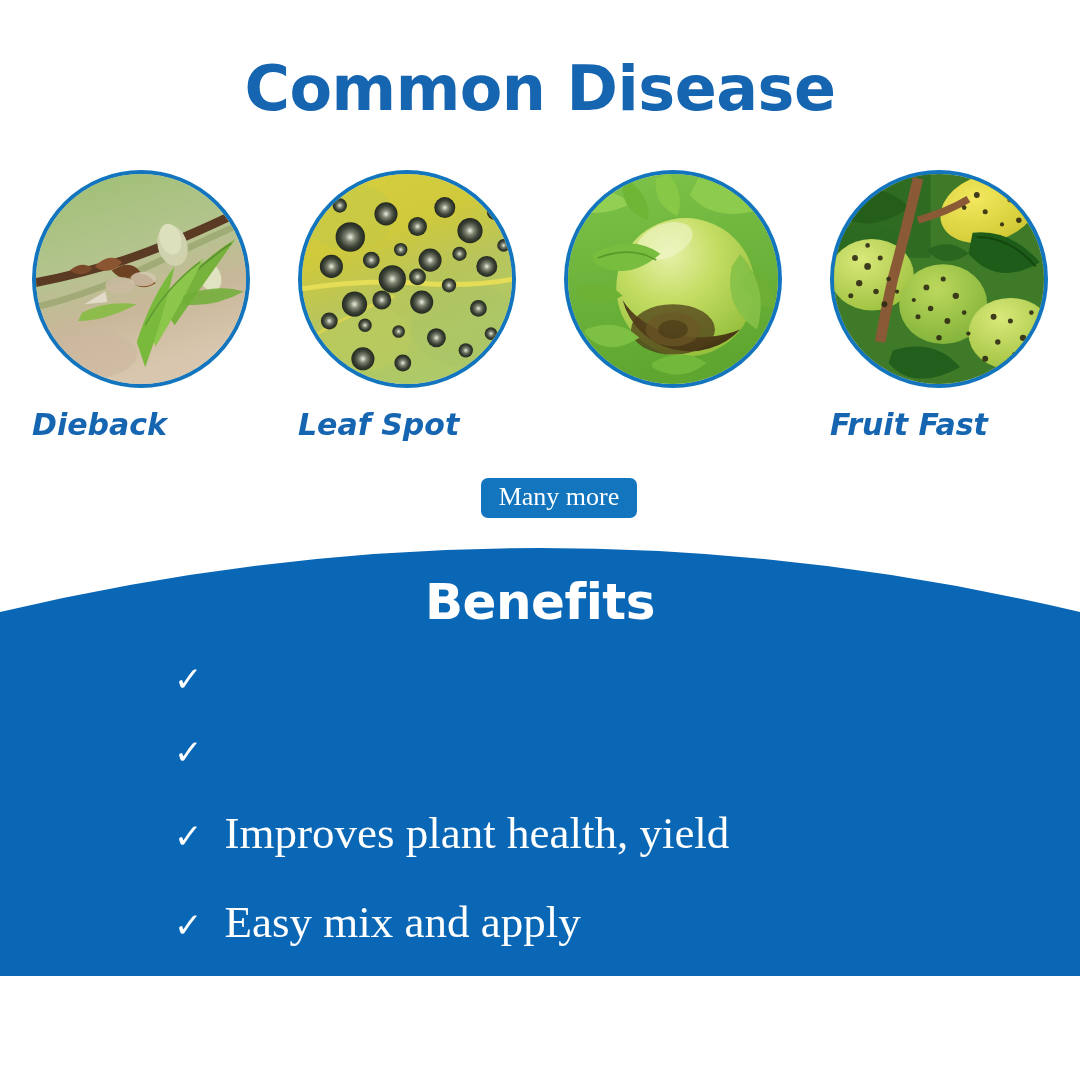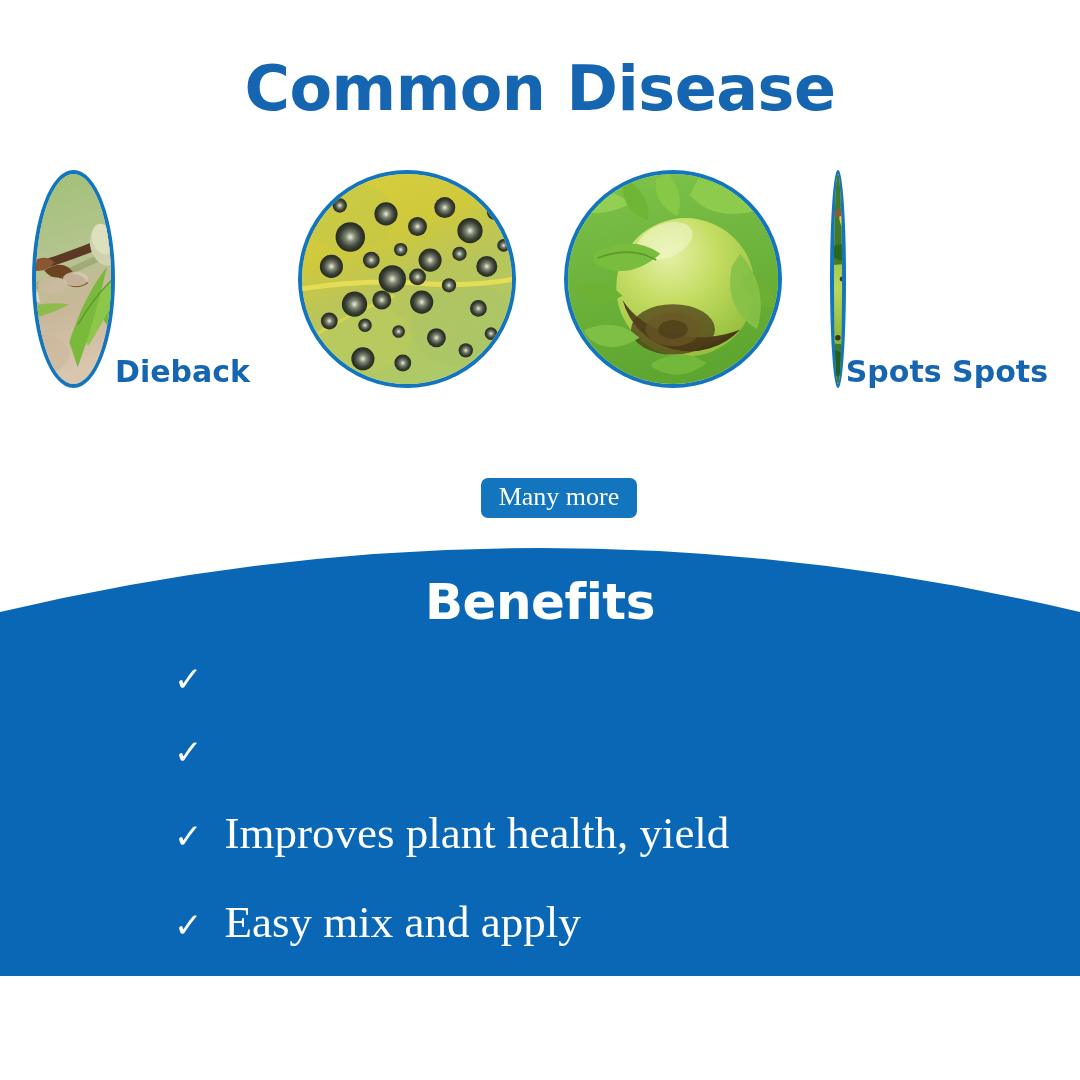--- a/index.html
+++ b/index.html
@@ -33,22 +33,23 @@
     position:absolute;
     top:170px; left:0; width:1080px;
     display:flex;
     justify-content:center;
     align-items:flex-start;
     gap:48px;
   }
   .disease-card {
     width:218px;
     display:flex;
-    flex-direction:row;
-    align-items:flex-end;
+    flex-direction:column;
+    align-items:flex-start;
+    font-style:italic;
   }
   .disease-thumb {
     width:218px; height:218px;
     border-radius:50%;
     border:4px solid #1275bd;
     overflow:hidden;
     position:relative;
     background:#cfd9c4;
   }
   .disease-thumb svg { display:block; width:100%; height:100%; }
@@ -225,20 +226,21 @@
           <circle cx="30" cy="72" r="3.2" fill="url(#sp)"></circle>
           <circle cx="46" cy="75" r="3" fill="url(#sp)"></circle>
           <circle cx="64" cy="78" r="4.5" fill="url(#sp)"></circle>
           <circle cx="78" cy="84" r="3.4" fill="url(#sp)"></circle>
           <circle cx="29" cy="88" r="5.5" fill="url(#sp)"></circle>
           <circle cx="48" cy="90" r="4" fill="url(#sp)"></circle>
           <circle cx="90" cy="76" r="3" fill="url(#sp)"></circle>
           <circle cx="18" cy="15" r="3.4" fill="url(#sp)"></circle>
         </svg>
       </div>
+      <div class="disease-label">Leaf Spot</div>
     </div>
 
     <div class="disease-card">
       <div class="disease-thumb">
         <svg viewBox="0 0 100 100" preserveAspectRatio="xMidYMid slice">
           <defs>
             <linearGradient id="bgC" x1="0" y1="0" x2="0.2" y2="1">
               <stop offset="0%" stop-color="#7ec34a"></stop>
               <stop offset="100%" stop-color="#5ea62f"></stop>
             </linearGradient>
@@ -339,21 +341,21 @@
               <circle cx="84" cy="70" r="1.2"></circle>
             <circle cx="90" cy="78" r="1.5"></circle>
               <circle cx="78" cy="80" r="1.3"></circle>
             <circle cx="86" cy="86" r="1.2"></circle>
               <circle cx="72" cy="88" r="1.4"></circle>
             <circle cx="94" cy="66" r="1.1"></circle>
               <circle cx="80" cy="92" r="1.2"></circle>
           </g>
         </svg>
       </div>
-      <div class="disease-label">Spots Spots</div>
+      <div class="disease-label">Fruit Fast</div>
     </div>
 
   </div>
 
   <div class="many-more-wrap">
     <div class="many-more">Many more</div>
   </div>
 
   <div class="benefits-panel">
     <svg class="arc" viewBox="0 0 1080 560" preserveAspectRatio="none">

